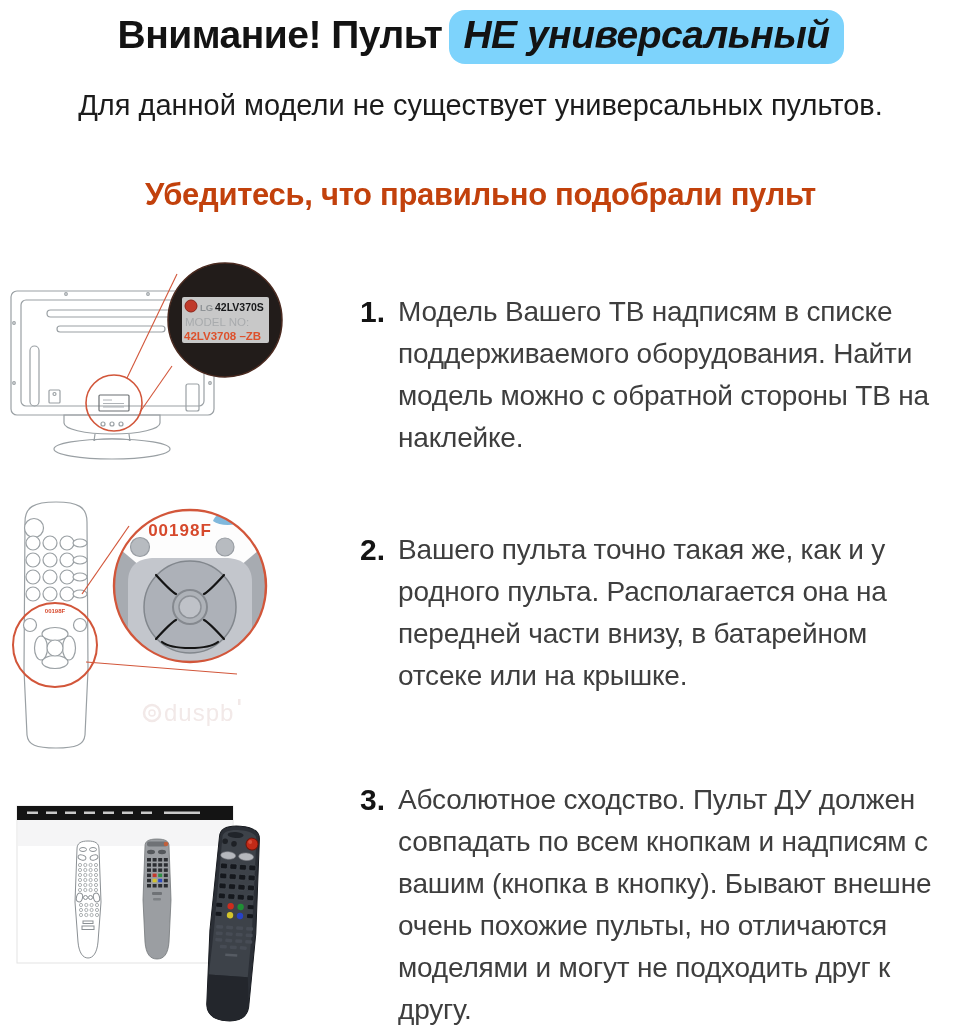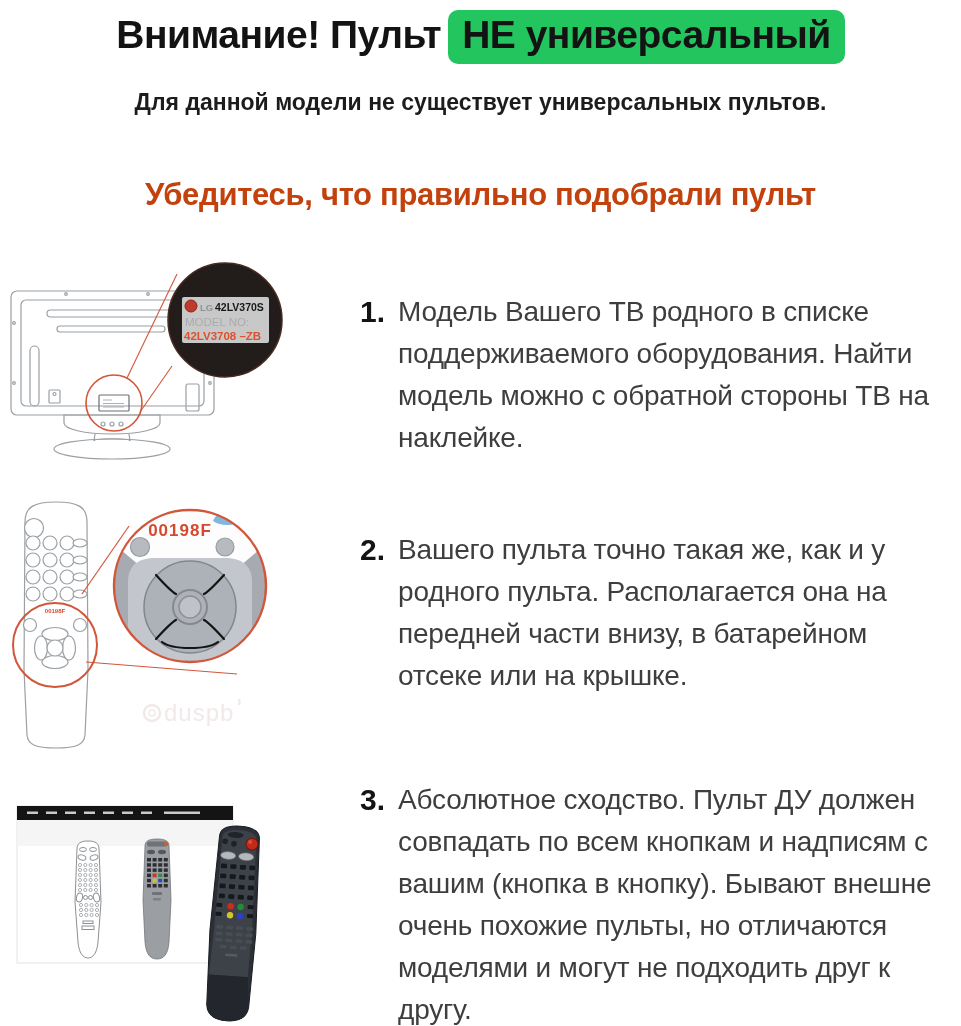--- a/index.html
+++ b/index.html
@@ -1,22 +1,22 @@
 <!DOCTYPE html>
 <html><head>
 <meta charset="utf-8">
 <style>
   html,body{margin:0;padding:0;background:#fff;}
   .page{position:relative;width:961px;height:1026px;background:#fff;overflow:hidden;
         font-family:"Liberation Sans",sans-serif;}
   .title{position:absolute;top:10px;left:0;width:100%;text-align:center;margin:0;
          font-size:39px;font-weight:700;color:#131313;letter-spacing:-0.5px;white-space:nowrap;}
-  .title-hl{background:#22c55e;border-radius:10px;padding:3px 14px 7px;margin-left:7px;display:inline-block;}
+  .title-hl{background:#7dd3fc;border-radius:16px;padding:3px 14px 7px;margin-left:7px;display:inline-block;font-style:italic;}
   .subtitle{position:absolute;top:89px;left:0;width:100%;text-align:center;margin:0;
-            font-size:23px;font-weight:700;color:#1c1c1c;}
+            font-size:29px;font-weight:400;color:#1c1c1c;}
   .section-heading{position:absolute;top:177px;left:0;width:100%;text-align:center;margin:0;
                    font-size:31px;font-weight:700;color:#c2410c;letter-spacing:-0.3px;}
   .fig{position:absolute;left:0;}
   #fig-1{top:253px;}
   #fig-2{top:490px;}
   #fig-3{top:780px;}
   .step-text{position:absolute;left:360px;width:588px;display:flex;gap:13px;}
   #text-1{top:291px;}
   #text-2{top:529px;}
   #text-3{top:779px;}
@@ -74,21 +74,21 @@
       <circle cx="191" cy="53" r="6" fill="#c03a2b" stroke="#8e2318" stroke-width="1"></circle>
       <text x="200" y="57.5" font-size="9.5" font-weight="700" fill="#8f9396">LG</text>
       <text x="215" y="58" font-size="10.5" font-weight="700" fill="#17181a">42LV370S</text>
       <text x="185" y="73" font-size="11.5" fill="#a8abad">MODEL NO:</text>
       <text x="184" y="86.5" font-size="11.5" font-weight="700" fill="#dd512c">42LV3708 –ZB</text>
     </g>
   </svg>
 
   <div class="step-text" id="text-1">
     <span class="step-num">1.</span>
-    <p>Модель Вашего ТВ родного в списке поддерживаемого оборудования. Найти модель можно с обратной стороны ТВ на наклейке.</p>
+    <p>Модель Вашего ТВ надписям в списке поддерживаемого оборудования. Найти модель можно с обратной стороны ТВ на наклейке.</p>
   </div>
 
   <svg id="fig-2" class="fig" viewBox="0 0 350 265" width="350" height="265">
     <g fill="#fff" stroke="#9aa0a4" stroke-width="1.2">
       <path d="M25,32 C25,17 34,12 56,12 C78,12 87,17 87,32 L88,180 L85,245 C84,255 76,258 56,258 C36,258 28,255 27,245 L24,180 Z"></path>
       <circle cx="34" cy="38" r="9.5"></circle>
       <circle cx="33" cy="53" r="7"></circle>
         <circle cx="50" cy="53" r="7"></circle>
         <circle cx="67" cy="53" r="7"></circle>
         <ellipse cx="80" cy="53" rx="7" ry="4"></ellipse>

